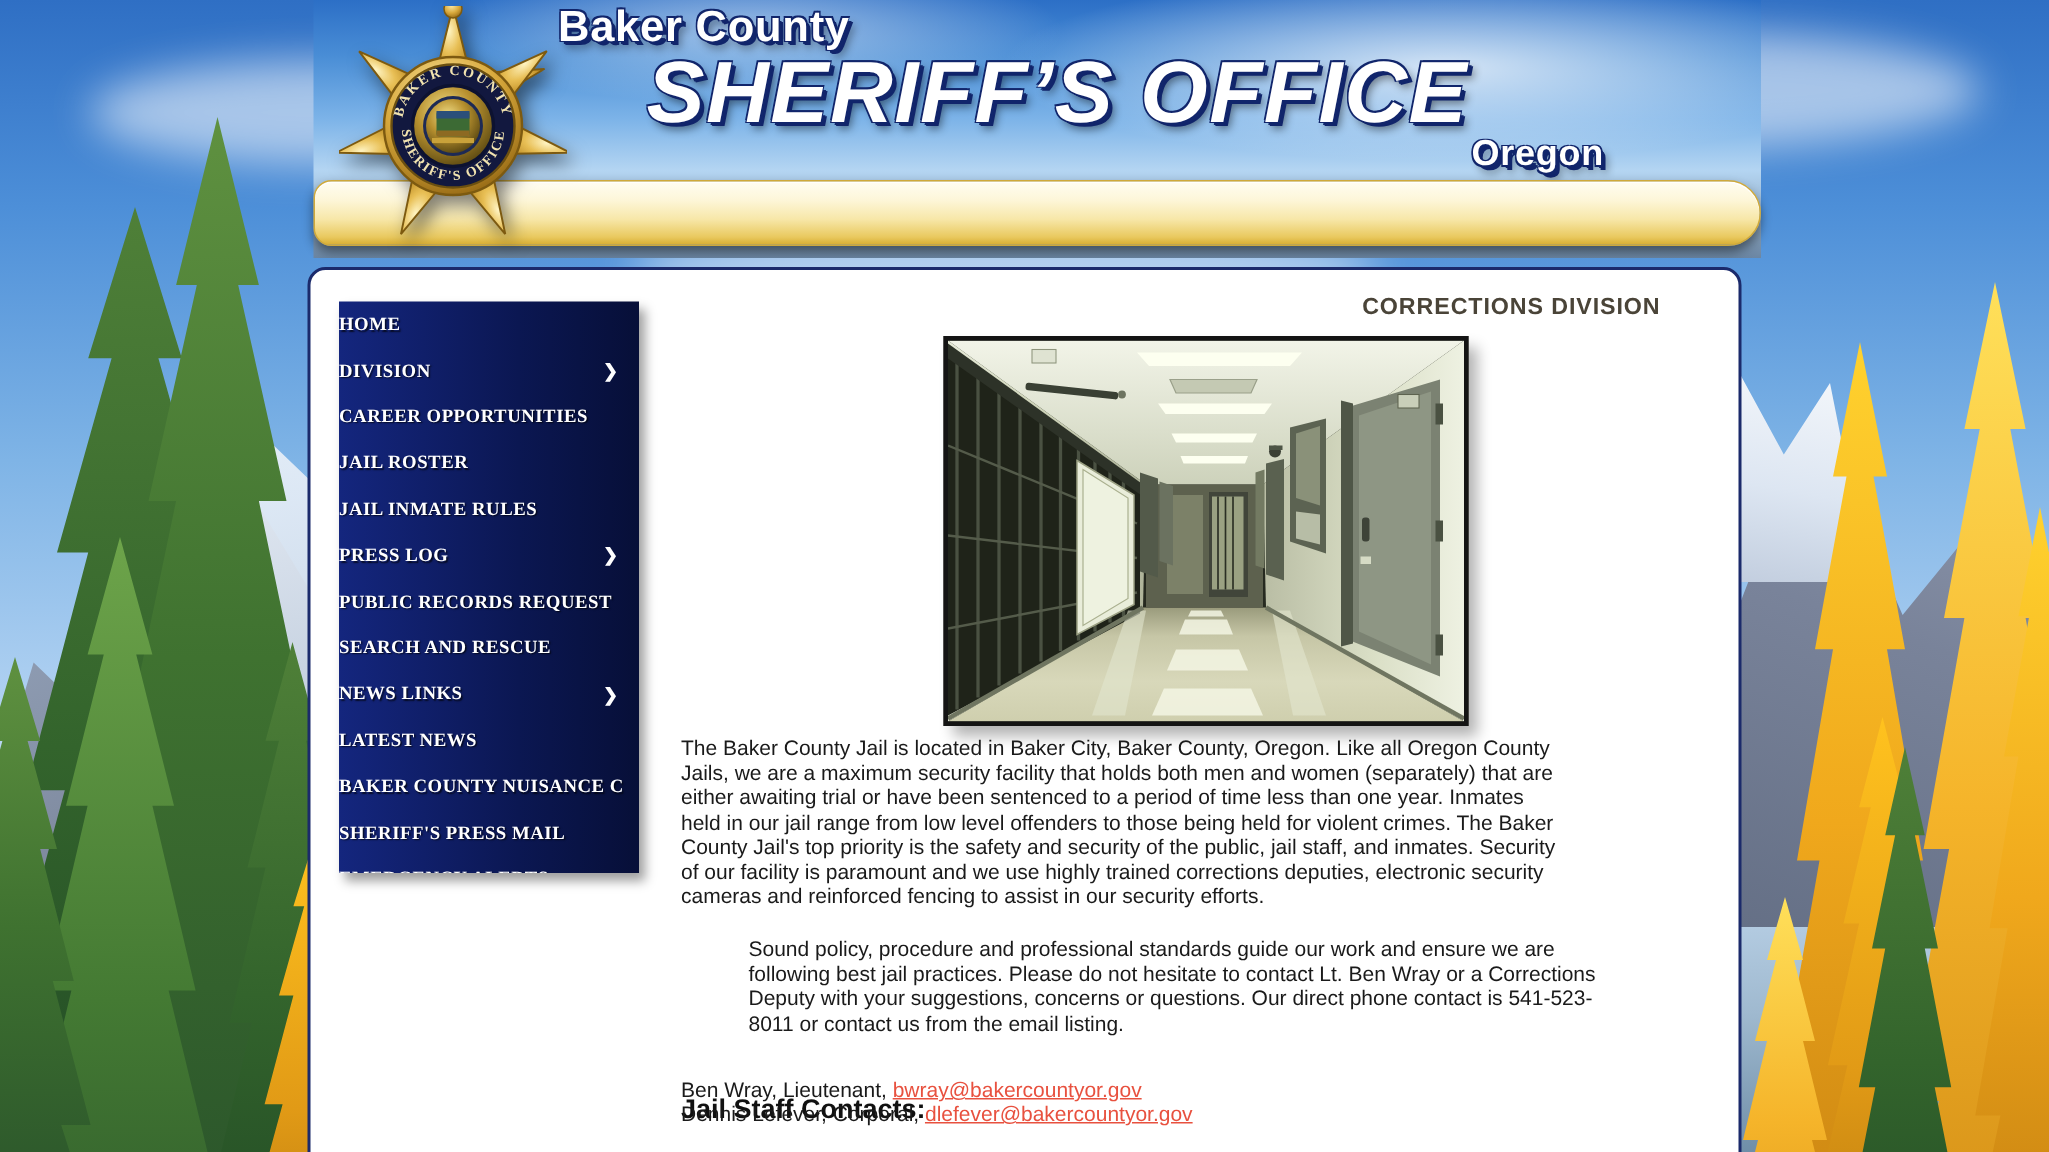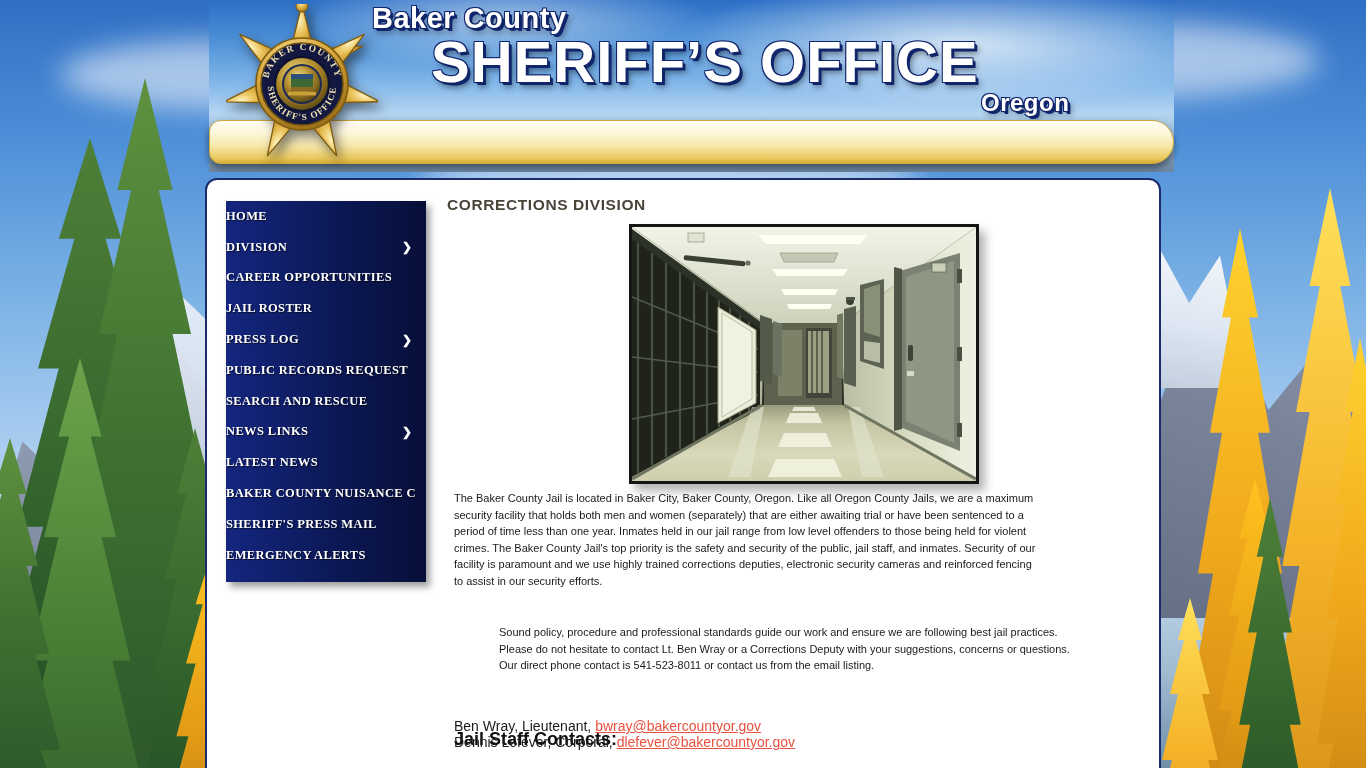--- a/index.html
+++ b/index.html
@@ -69,21 +69,21 @@
   }
   #title-block { position:absolute; left:205px; top:0; width:965px; height:125px; }
   .hdr-txt {
     position:absolute; color:#ffffff; font-weight:bold; white-space:nowrap;
     text-shadow:
       2px 2px 0 #11256b, 3px 3px 0 #11256b, -1px -1px 0 #11256b,
       1px -1px 0 #11256b, -1px 1px 0 #11256b, 4px 5px 6px rgba(0,0,0,.45);
     letter-spacing:.5px;
   }
   #hdr-county { left:163px; top:2px; font-size:29px; }
-  #hdr-main   { left:222px; top:28px; font-size:58px; letter-spacing:1px; }
+  #hdr-main   { left:222px; top:28px; font-size:58px; letter-spacing:1px;font-style:italic; }
   #hdr-state  { left:772px; top:89px; font-size:24px; }
 
   
   #goldbar {
     position:absolute; left:205px; top:120px; width:965px; height:44px;
     border-radius:12px 22px 22px 12px;
     background:linear-gradient(180deg,#fffdf2 0%,#fdf6d8 30%,#f7e7a8 60%,#e9c95f 88%,#d9ae34 100%);
     box-shadow:0 4px 7px rgba(0,0,0,.45), inset 0 1px 0 rgba(255,255,255,.95);
     border:1px solid #cfa93b;
   }
@@ -117,36 +117,36 @@
     text-shadow:1px 1px 1px rgba(0,0,0,.7);
   }
   .nav-arrow {
     position:absolute; right:14px; top:50%; transform:translateY(-50%);
     color:#ffffff; font-size:12px; font-weight:bold; line-height:1;
   }
 
   
   #content { position:absolute; left:240px; top:0; width:716px; height:600px; }
   #page-title {
-    position:absolute; left:0; top:16px; width:660px; text-align:left;
+    position:absolute; left:0; top:16px; width:660px; text-align:right;
     font-size:15.5px; font-weight:bold; color:#4a4438; letter-spacing:.6px;
   }
 
   
   #photo {
     position:absolute; left:182px; top:44px; width:350px; height:260px;
     border:3px solid #141414;
     box-shadow:6px 7px 9px rgba(0,0,0,.3);
     overflow:hidden; background:#2b2b24;
   }
   #corridor { position:absolute; inset:0; }
 
   .p-text {
     position:absolute; left:7px; width:586px;
-    font-size:11px; line-height:16.5px; color:#1a1a1a;
+    font-size:14px; line-height:16.5px; color:#1a1a1a;
   }
   #para1 { top:310px; }
   #para2 { top:444px;margin-left:45px; }
   #contacts-head {
     position:absolute; left:7px; top:521px; font-size:18px;
     font-weight:bold; color:#111111;margin-top:28px;
   }
   .contact-line {
     position:absolute; left:7px; font-size:14px; line-height:16.5px; color:#1a1a1a;
     white-space:nowrap;
@@ -273,20 +273,23 @@
     </div>
     <div class="nav-item">
       <span class="nav-label">DIVISION</span>
       <span class="nav-arrow">❯</span>
     </div>
     <div class="nav-item">
       <span class="nav-label">CAREER OPPORTUNITIES</span>
     </div>
     <div class="nav-item">
       <span class="nav-label">JAIL ROSTER</span>
+    </div>
+    <div class="nav-item">
+      <span class="nav-label">JAIL INMATE RULES</span>
     </div>
     <div class="nav-item">
       <span class="nav-label">PRESS LOG</span>
       <span class="nav-arrow">❯</span>
     </div>
     <div class="nav-item">
       <span class="nav-label">PUBLIC RECORDS REQUEST</span>
     </div>
     <div class="nav-item">
       <span class="nav-label">SEARCH AND RESCUE</span>

